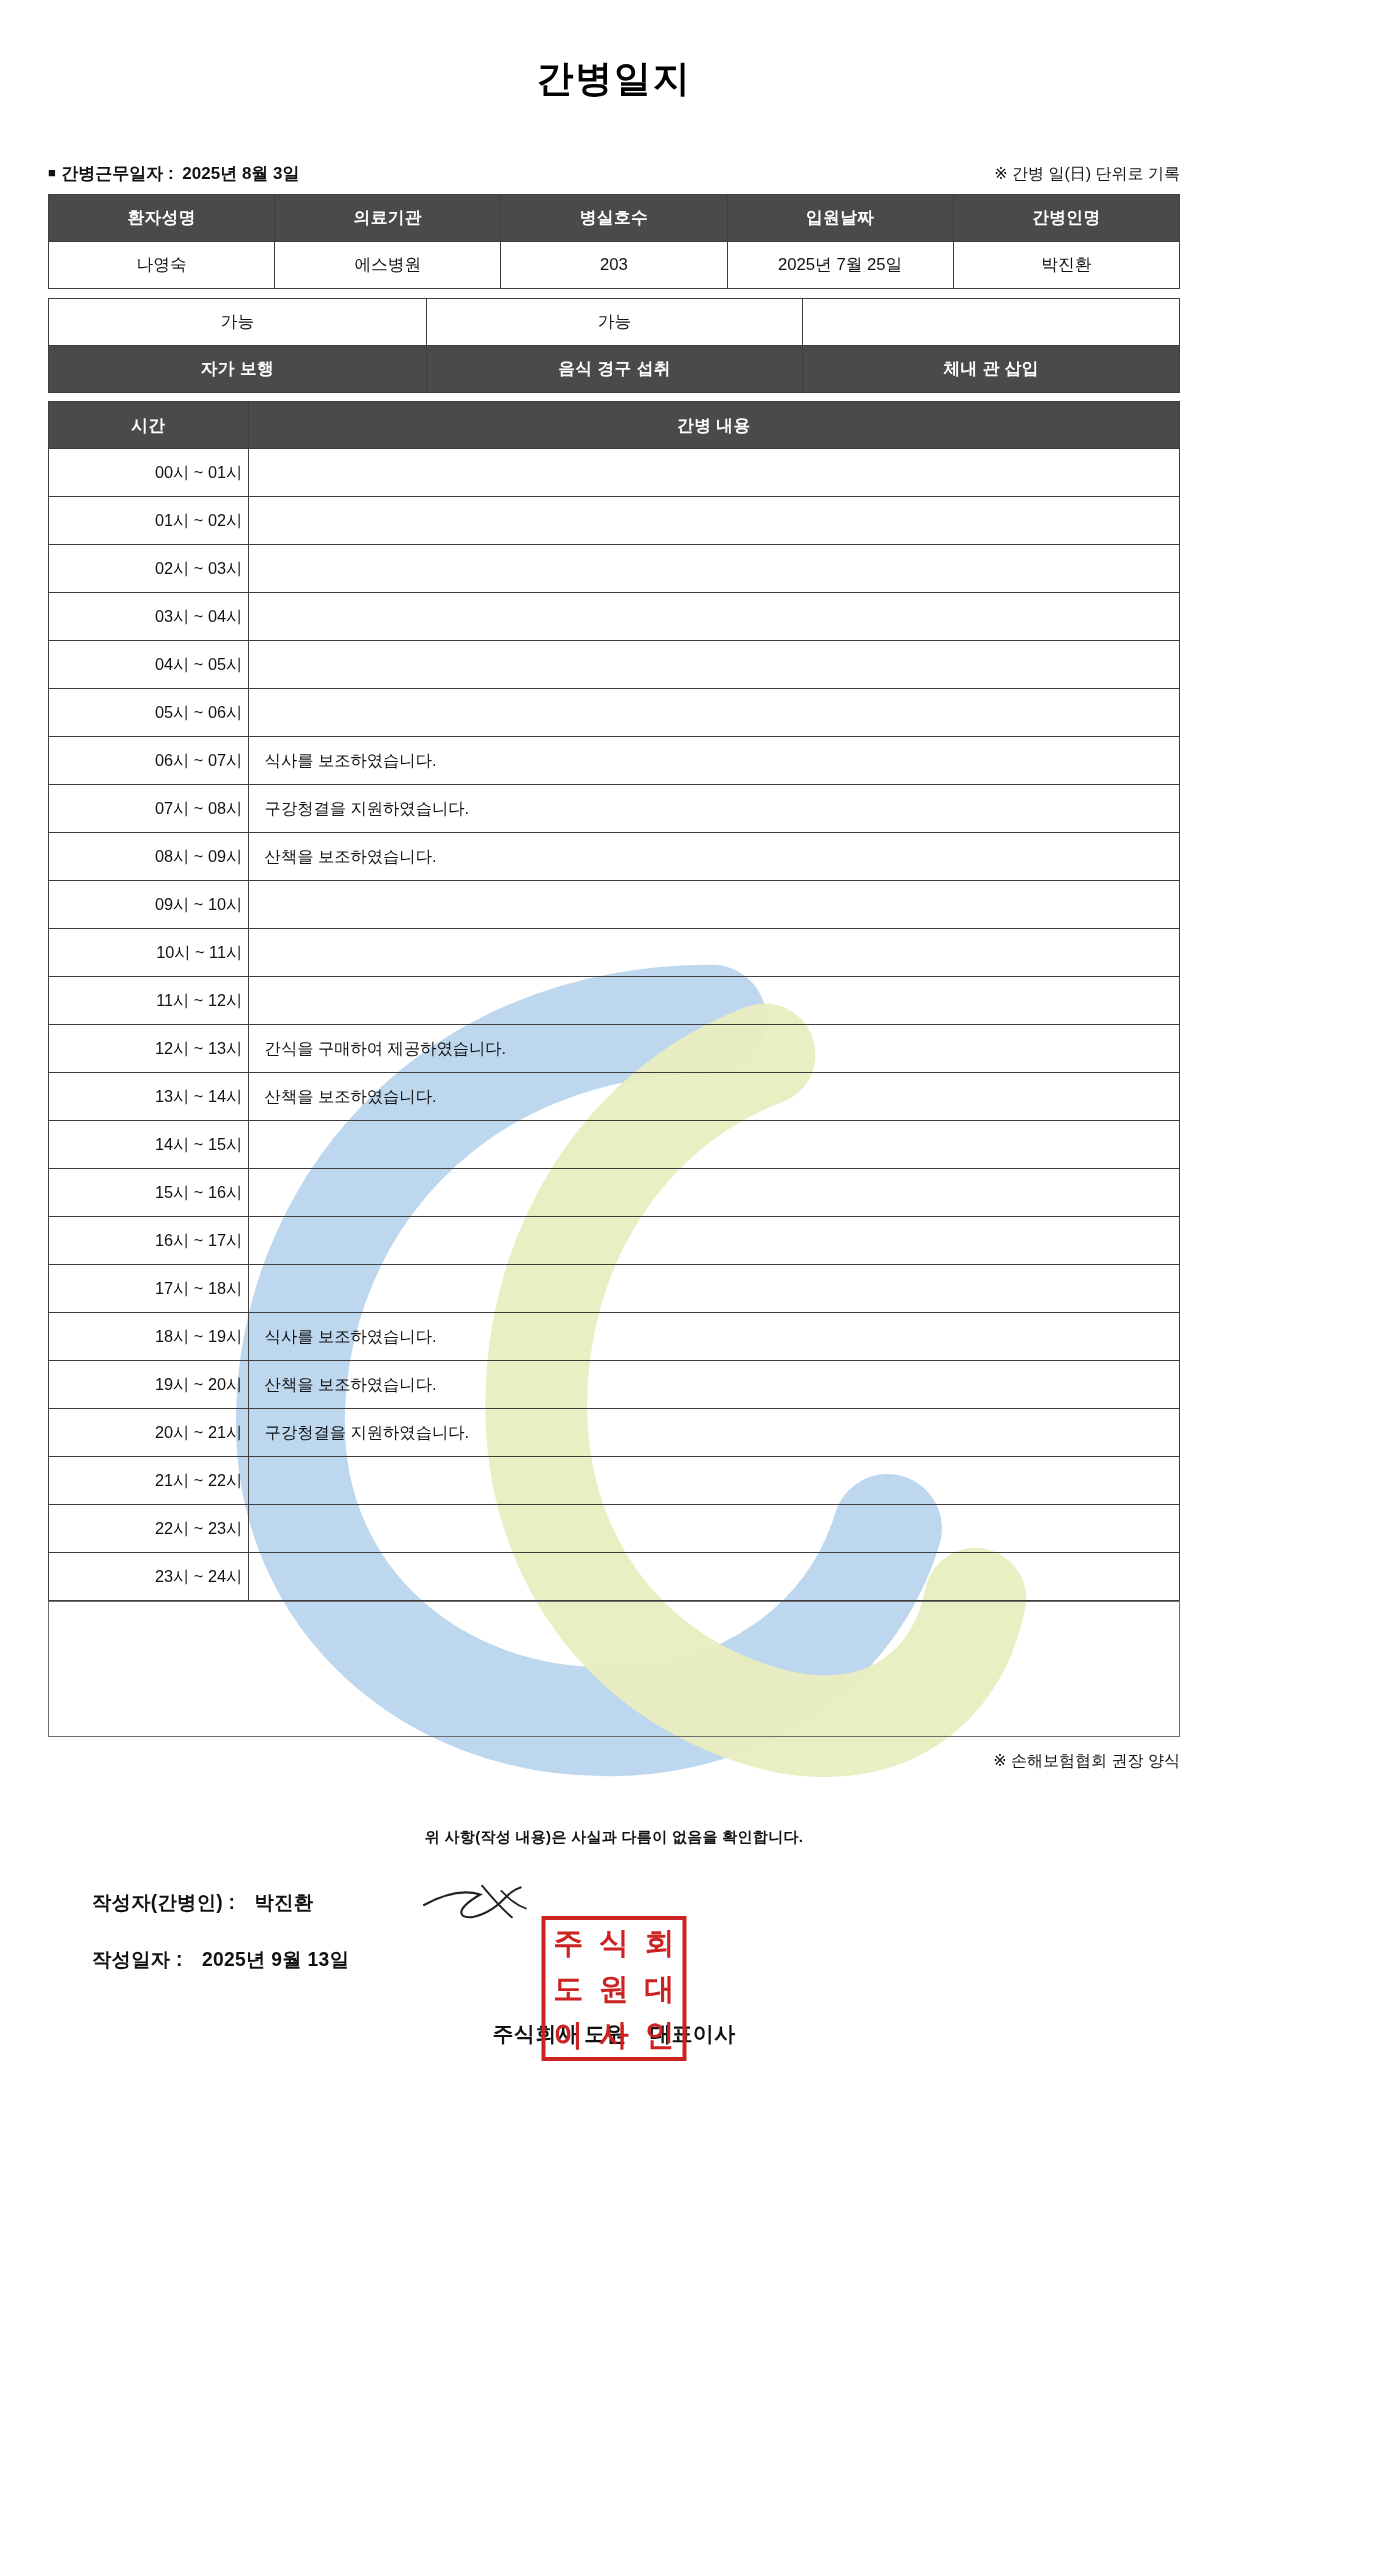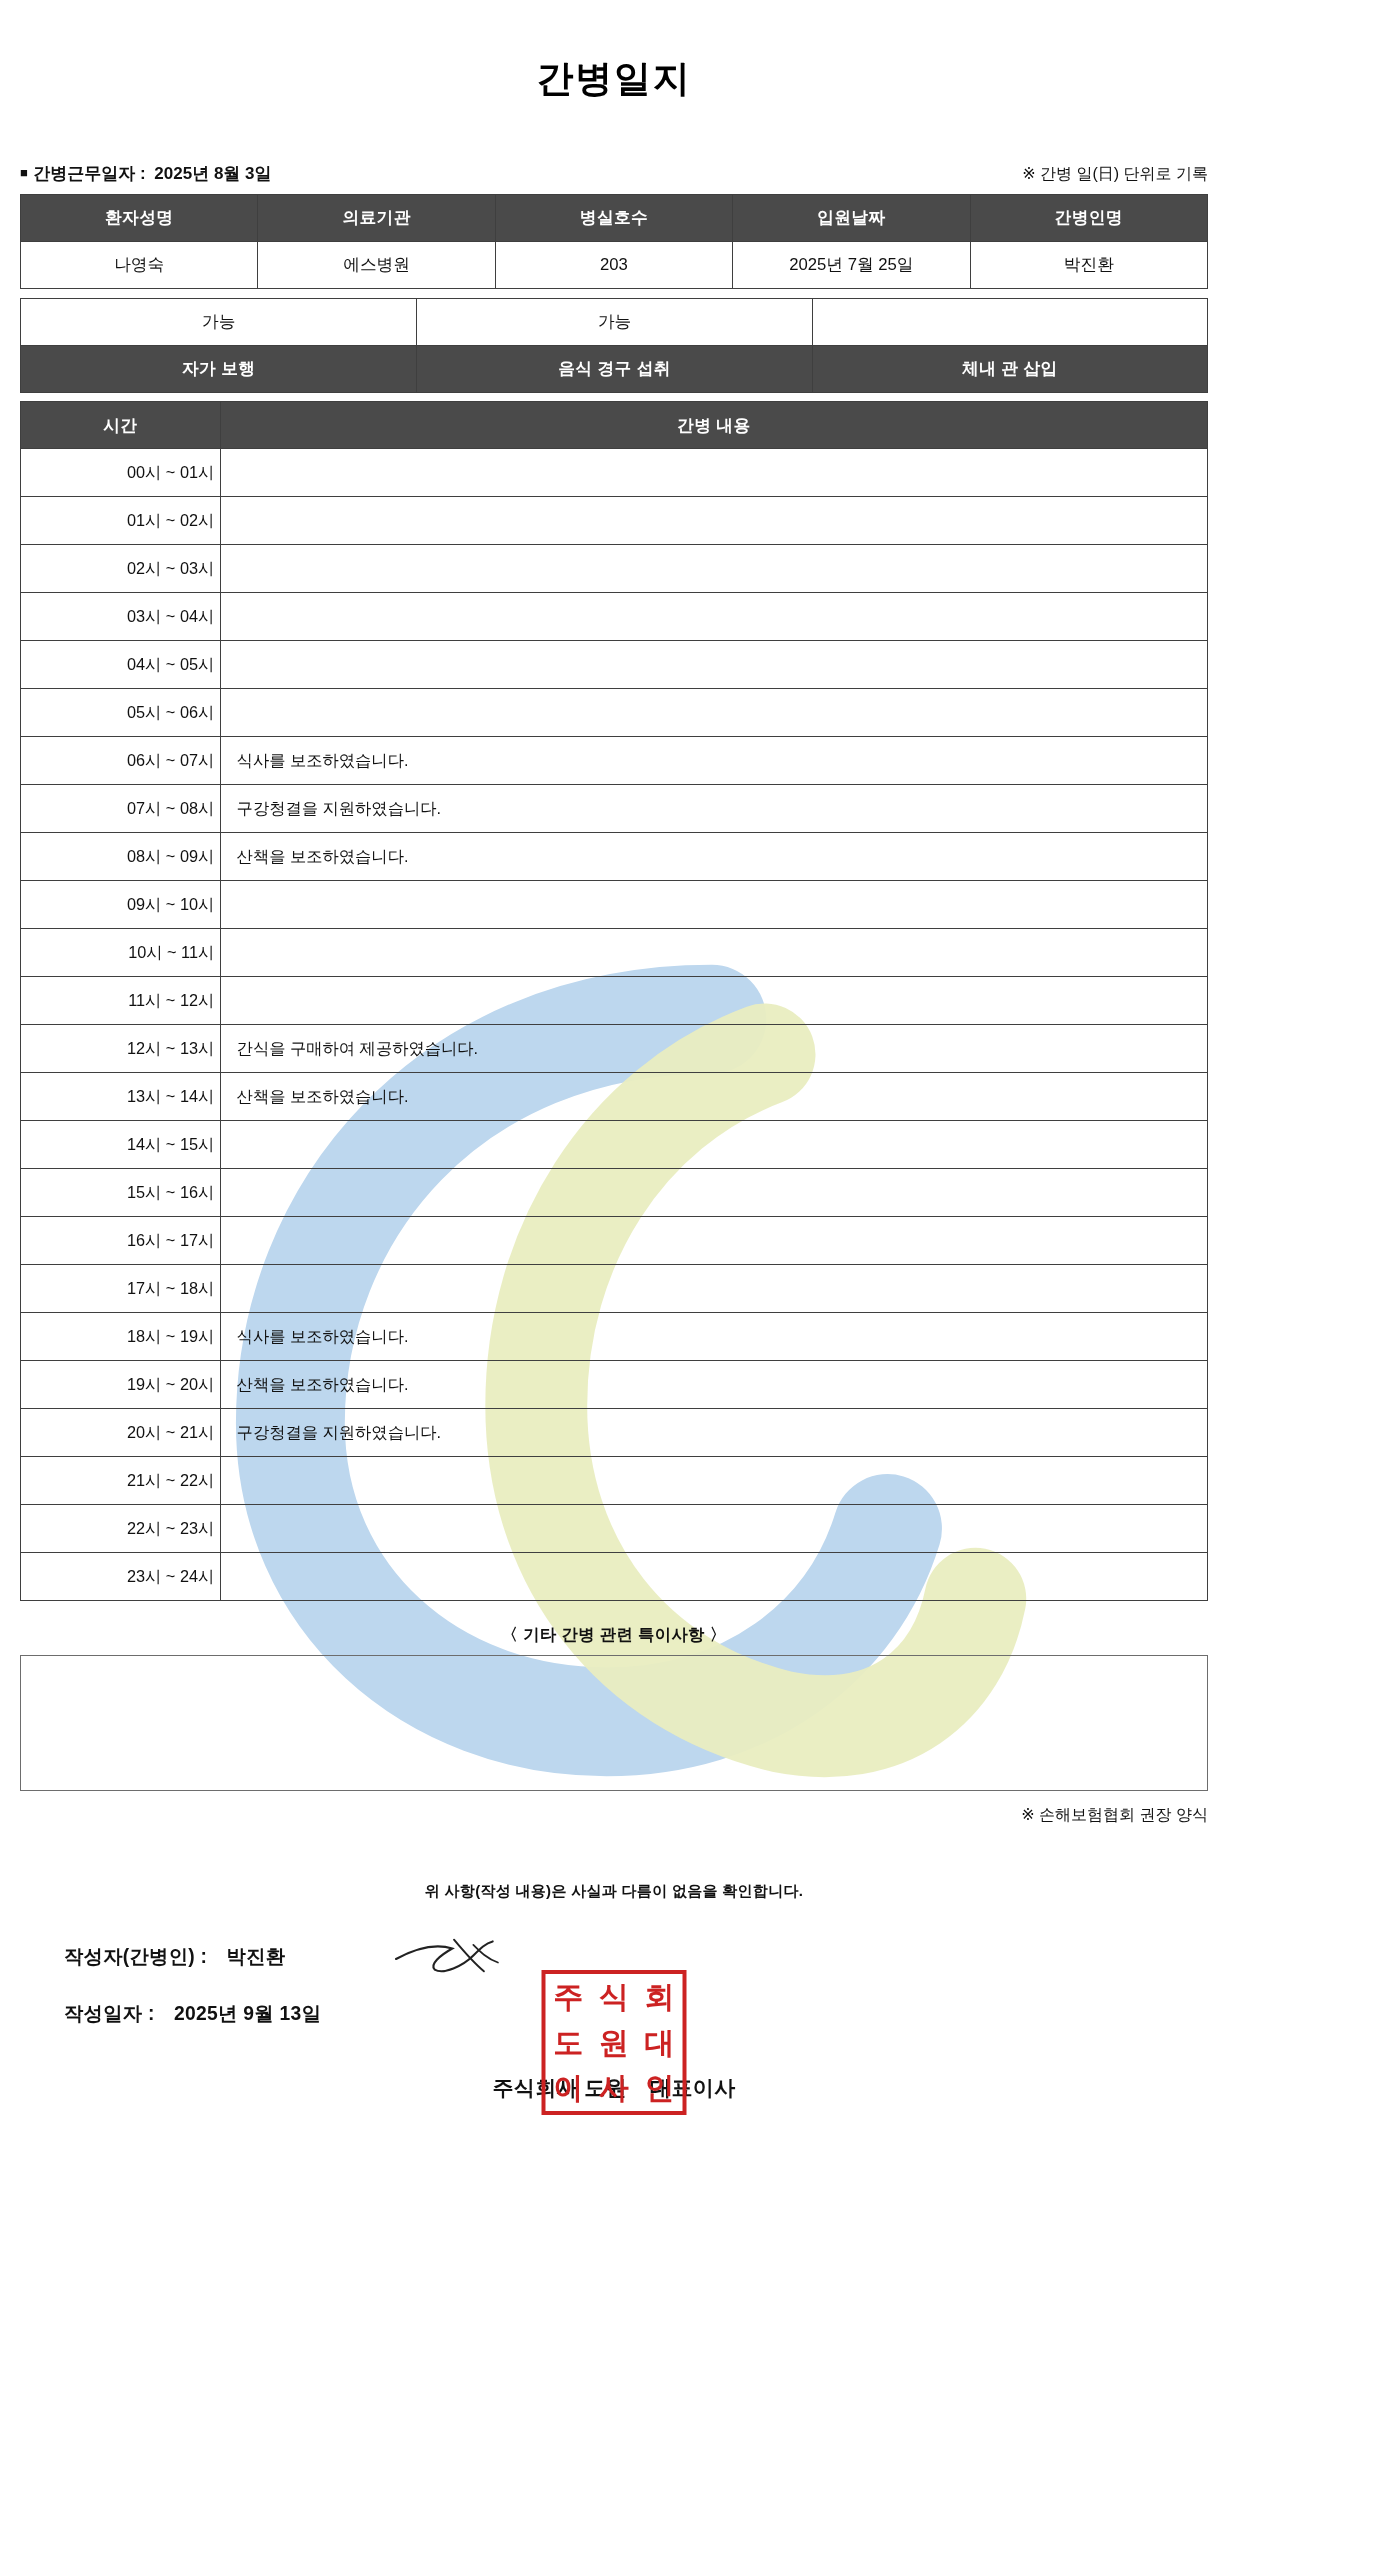--- a/index.html
+++ b/index.html
@@ -13,21 +13,21 @@
     font-family: "Liberation Sans", "DejaVu Sans", sans-serif;
     color: #111111;
     position: relative;
     overflow: hidden;
   }
   .page {
     position: relative;
     width: 1228px;
     height: 2576px;
     box-sizing: border-box;
-    padding: 0 20px;
+    padding: 0 48px;
   }
 
   
   .watermark {
     position: absolute;
     left: 185px;
     top: 949px;
     width: 843px;
     height: 843px;
     pointer-events: none;
@@ -342,21 +342,20 @@
             <td class="time-col">22시 ~ 23시</td>
             <td class="content-col"></td>
           </tr>
       <tr>
             <td class="time-col">23시 ~ 24시</td>
             <td class="content-col"></td>
           </tr>
     </tbody>
       </table>
 
-    <div class="remarks-title">〈 기타 간병 관련 특이사항 〉</div>
     <div class="remarks-box"></div>
 
     <div class="assoc-note">※ 손해보험협회 권장 양식</div>
 
     <div class="confirm">위 사항(작성 내용)은 사실과 다름이 없음을 확인합니다.</div>
 
     <div class="sign-block">
       <div class="sign-row">
         <span>작성자(간병인) :</span><span class="val">박진환</span>
         <svg class="signature-mark" viewBox="0 0 140 60" xmlns="http://www.w3.org/2000/svg">

